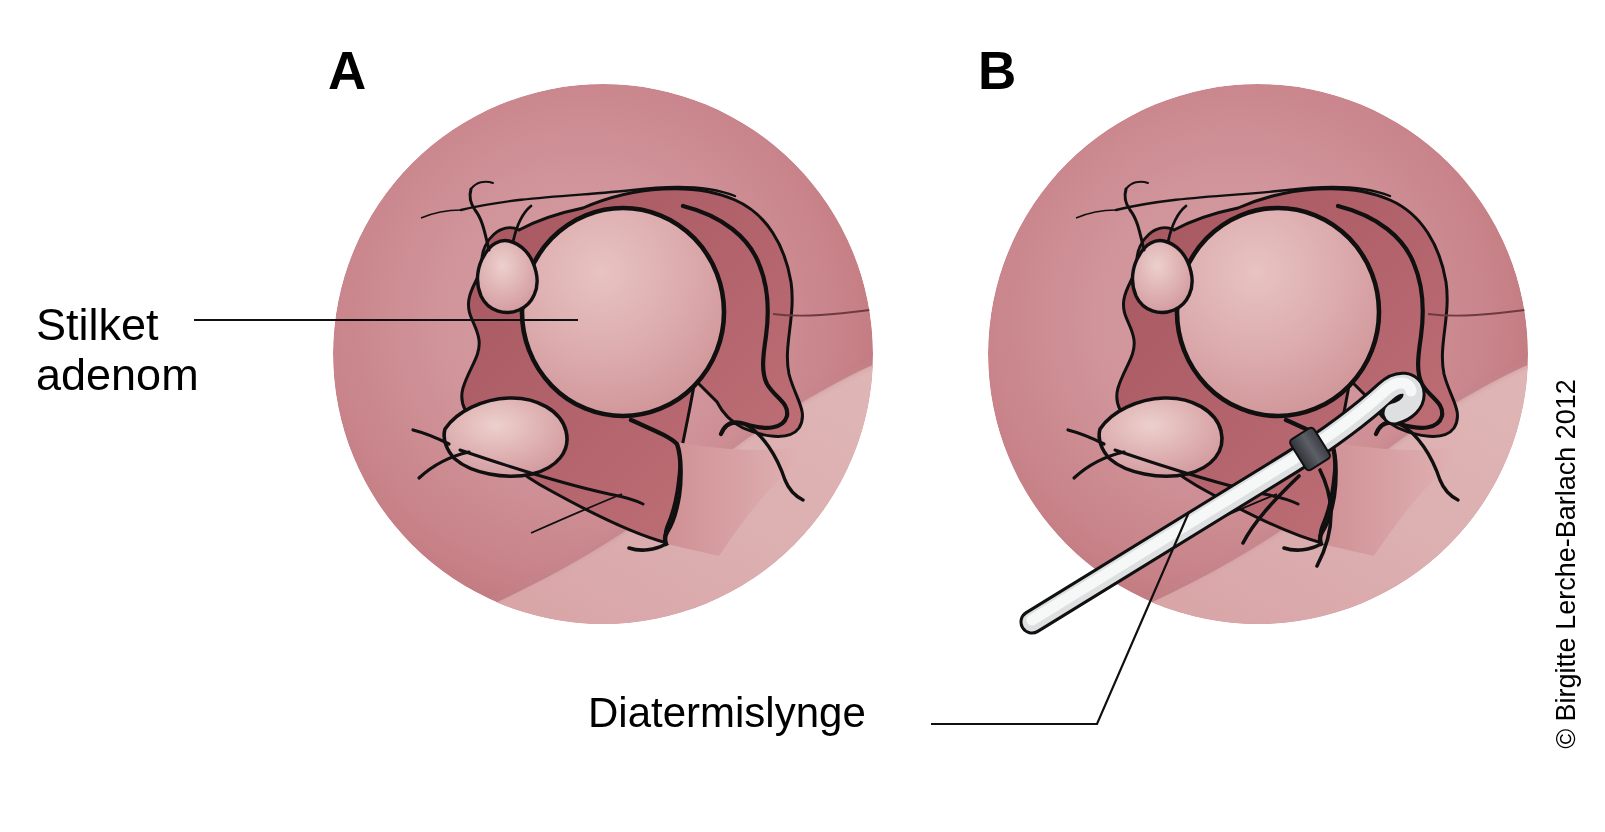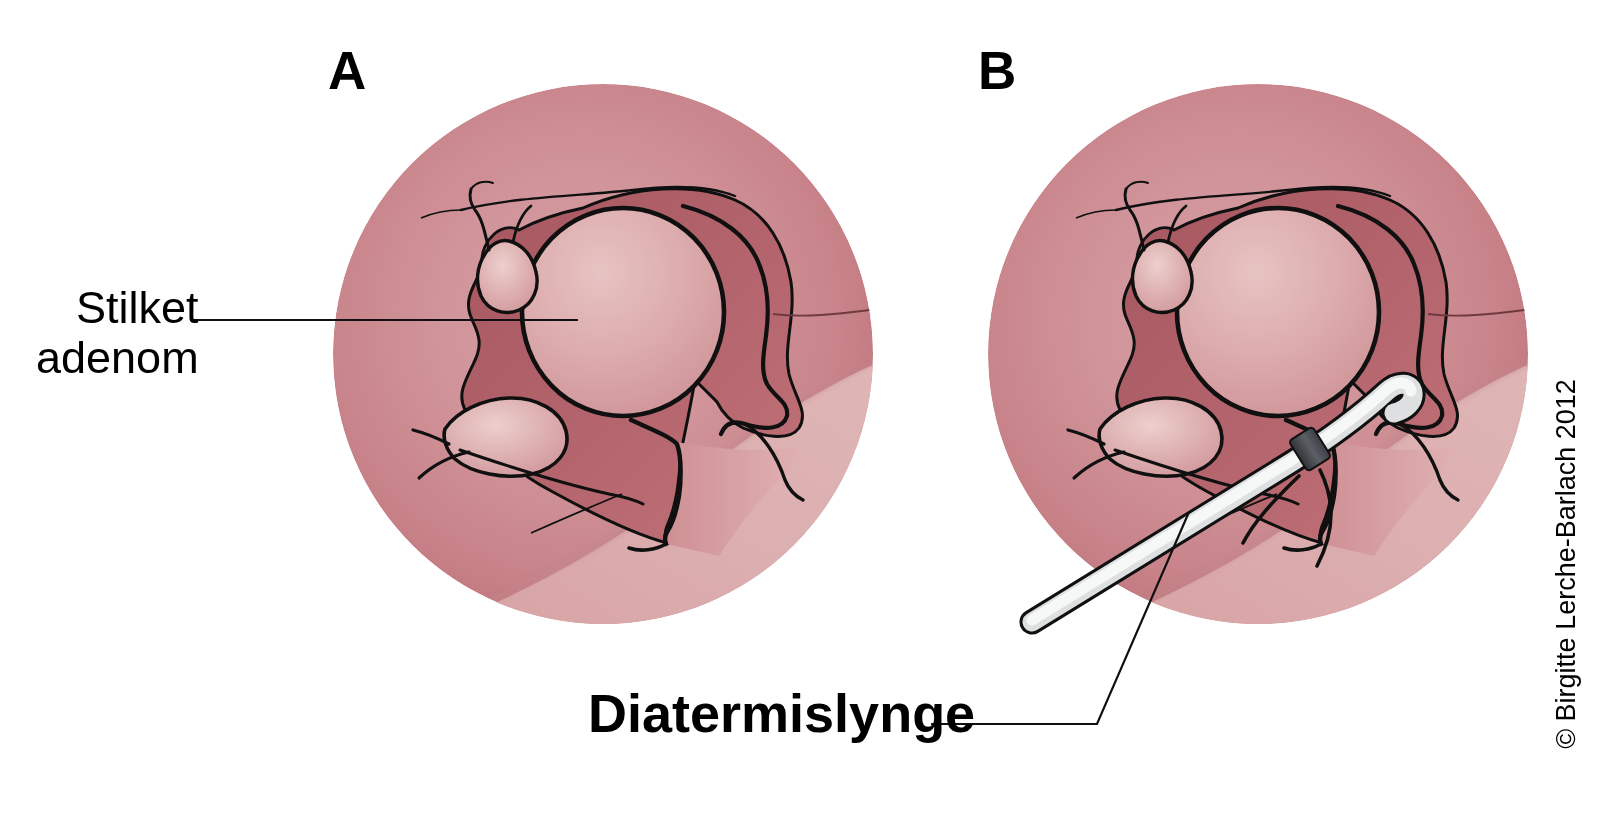--- a/index.html
+++ b/index.html
@@ -3,21 +3,21 @@
 <meta charset="utf-8">
 <style>
   html,body{margin:0;padding:0;background:#ffffff;}
   body{width:1605px;height:832px;position:relative;overflow:hidden;
        font-family:"Liberation Sans","DejaVu Sans",sans-serif;color:#000;}
   .stage{position:absolute;inset:0;}
   .stage svg{position:absolute;left:0;top:0;}
   .txt{position:absolute;color:#000;}
   .panel-label{font-size:53px;font-weight:700;line-height:1;}
   .anno{font-size:45px;font-weight:400;line-height:50px;white-space:pre-line;}
-  .anno2{font-size:54px;font-weight:700;line-height:50px;white-space:nowrap;}
+  .anno2{font-size:42px;font-weight:400;line-height:50px;white-space:nowrap;}
   .credit{font-size:27px;font-weight:400;white-space:nowrap;
           transform:translate(-50%,-50%) rotate(-90deg);}
 </style>
 </head>
 <body>
 
 <div class="stage">
 
 <svg width="1605" height="832" viewBox="0 0 1605 832" xmlns="http://www.w3.org/2000/svg">
   <defs>
@@ -166,20 +166,20 @@
   </g>
 
   <path d="M 194 320 L 578 320" stroke="#101010" stroke-width="2.2" fill="none"></path>
   <path d="M 931 724 L 1097 724 L 1189 512" stroke="#101010" stroke-width="2.2" fill="none"></path>
 </svg>
 
 <div class="txt panel-label" style="left:328px;top:44px;">A</div>
 
 <div class="txt panel-label" style="left:978px;top:44px;">B</div>
 
-<div class="txt anno" style="left:36px;top:283px;text-align:right;">Stilket
+<div class="txt anno" style="left:36px;top:300px;">Stilket
 adenom</div>
 
 <div class="txt anno2" style="left:588px;top:688px;">Diatermislynge</div>
 
 <div class="txt credit" style="left:1566px;top:564px;">© Birgitte Lerche-Barlach 2012</div>
 
 </div>
 
 </body></html>

